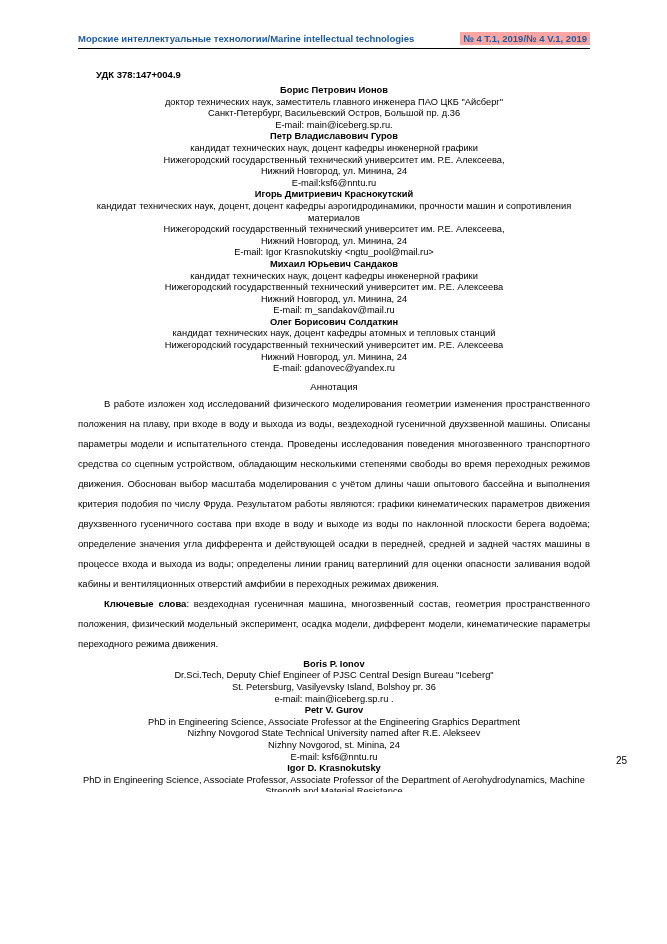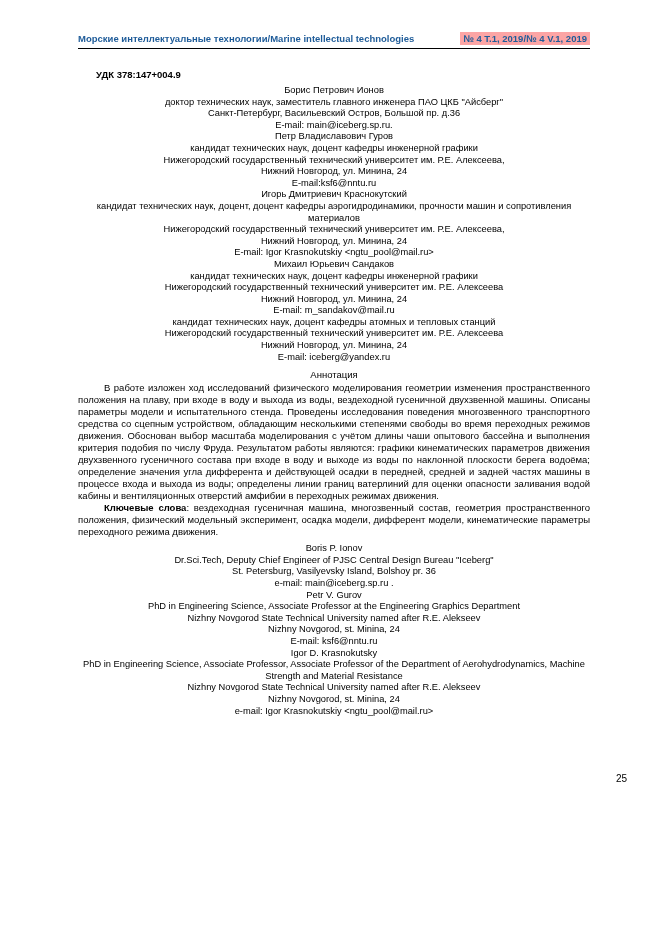--- a/index.html
+++ b/index.html
@@ -44,31 +44,31 @@
     white-space: pre-line;
   }
   .title-en { margin-top: 9px; }
 
   .authors {
     text-align: center;
     font-size: 9.3px;
     line-height: 11.6px;
     margin-top: 5px;
   }
-  .author-name { font-weight: normal; }
+  .author-name { font-weight: bold; }
 
   .abstract-heading {
     text-align: center;
     font-weight: normal;
     font-size: 9.5px;
     margin-top: 6px;
   }
   .abstract, .keywords {
     font-size: 9.5px;
-    line-height: 12px;
+    line-height: 20px;
     text-align: justify;
     text-indent: 26px;
     margin: 2px 0 0 0;
   }
   .keywords { margin-top: 0; }
   .keywords b { font-weight: bold; }
 
   .watermark {
     position: absolute;
     left: 64px;
@@ -91,21 +91,21 @@
     background: repeating-linear-gradient(to bottom,
       rgba(58,134,199,0.55) 0 2.5px,
       rgba(58,134,199,0.08) 2.5px 5px);
     -webkit-background-clip: text;
     background-clip: text;
     white-space: nowrap;
   }
   .page-number {
     position: absolute;
     right: 40px;
-    bottom: 8px;
+    bottom: 26px;
     font-size: 10px;
   }
 </style>
 </head>
 <body>
 
 <div class="page">
   <div class="content">
 
     <div class="header-row">
@@ -130,24 +130,25 @@
         <div class="author-name">Игорь Дмитриевич Краснокутский</div>
         <div class="author-line">кандидат технических наук, доцент, доцент кафедры аэрогидродинамики, прочности машин и сопротивления материалов</div>
         <div class="author-line">Нижегородский государственный технический университет им. Р.Е. Алексеева,</div>
         <div class="author-line">Нижний Новгород, ул. Минина, 24</div>
         <div class="author-line">E-mail: Igor Krasnokutskiy &lt;ngtu_pool@mail.ru&gt;</div>
         <div class="author-name">Михаил Юрьевич Сандаков</div>
         <div class="author-line">кандидат технических наук, доцент кафедры инженерной графики</div>
         <div class="author-line">Нижегородский государственный технический университет им. Р.Е. Алексеева</div>
         <div class="author-line">Нижний Новгород, ул. Минина, 24</div>
         <div class="author-line">E-mail: m_sandakov@mail.ru</div>
+        <div class="author-name">Олег Борисович Солдаткин</div>
         <div class="author-line">кандидат технических наук, доцент кафедры атомных и тепловых станций</div>
         <div class="author-line">Нижегородский государственный технический университет им. Р.Е. Алексеева</div>
         <div class="author-line">Нижний Новгород, ул. Минина, 24</div>
-        <div class="author-line">E-mail: iceberg@yandex.ru</div>
+        <div class="author-line">E-mail: gdanovec@yandex.ru</div>
       </div>
 
     <div class="abstract-heading">Аннотация</div>
 
     <p class="abstract">В работе изложен ход исследований физического моделирования геометрии изменения пространственного положения на плаву, при входе в воду и выхода из воды, вездеходной гусеничной двухзвенной машины. Описаны параметры модели и испытательного стенда. Проведены исследования поведения многозвенного транспортного средства со сцепным устройством, обладающим несколькими степенями свободы во время переходных режимов движения. Обоснован выбор масштаба моделирования с учётом длины чаши опытового бассейна и выполнения критерия подобия по числу Фруда. Результатом работы являются: графики кинематических параметров движения двухзвенного гусеничного состава при входе в воду и выходе из воды по наклонной плоскости берега водоёма; определение значения угла дифферента и действующей осадки в передней, средней и задней частях машины в процессе входа и выхода из воды; определены линии границ ватерлиний для оценки опасности заливания водой кабины и вентиляционных отверстий амфибии в переходных режимах движения.</p>
 
     <p class="keywords"><b>Ключевые слова</b><span>: вездеходная гусеничная машина, многозвенный состав, геометрия пространственного положения, физический модельный эксперимент, осадка модели, дифферент модели, кинематические параметры переходного режима движения.</span></p>
 
 
     <div class="authors">

